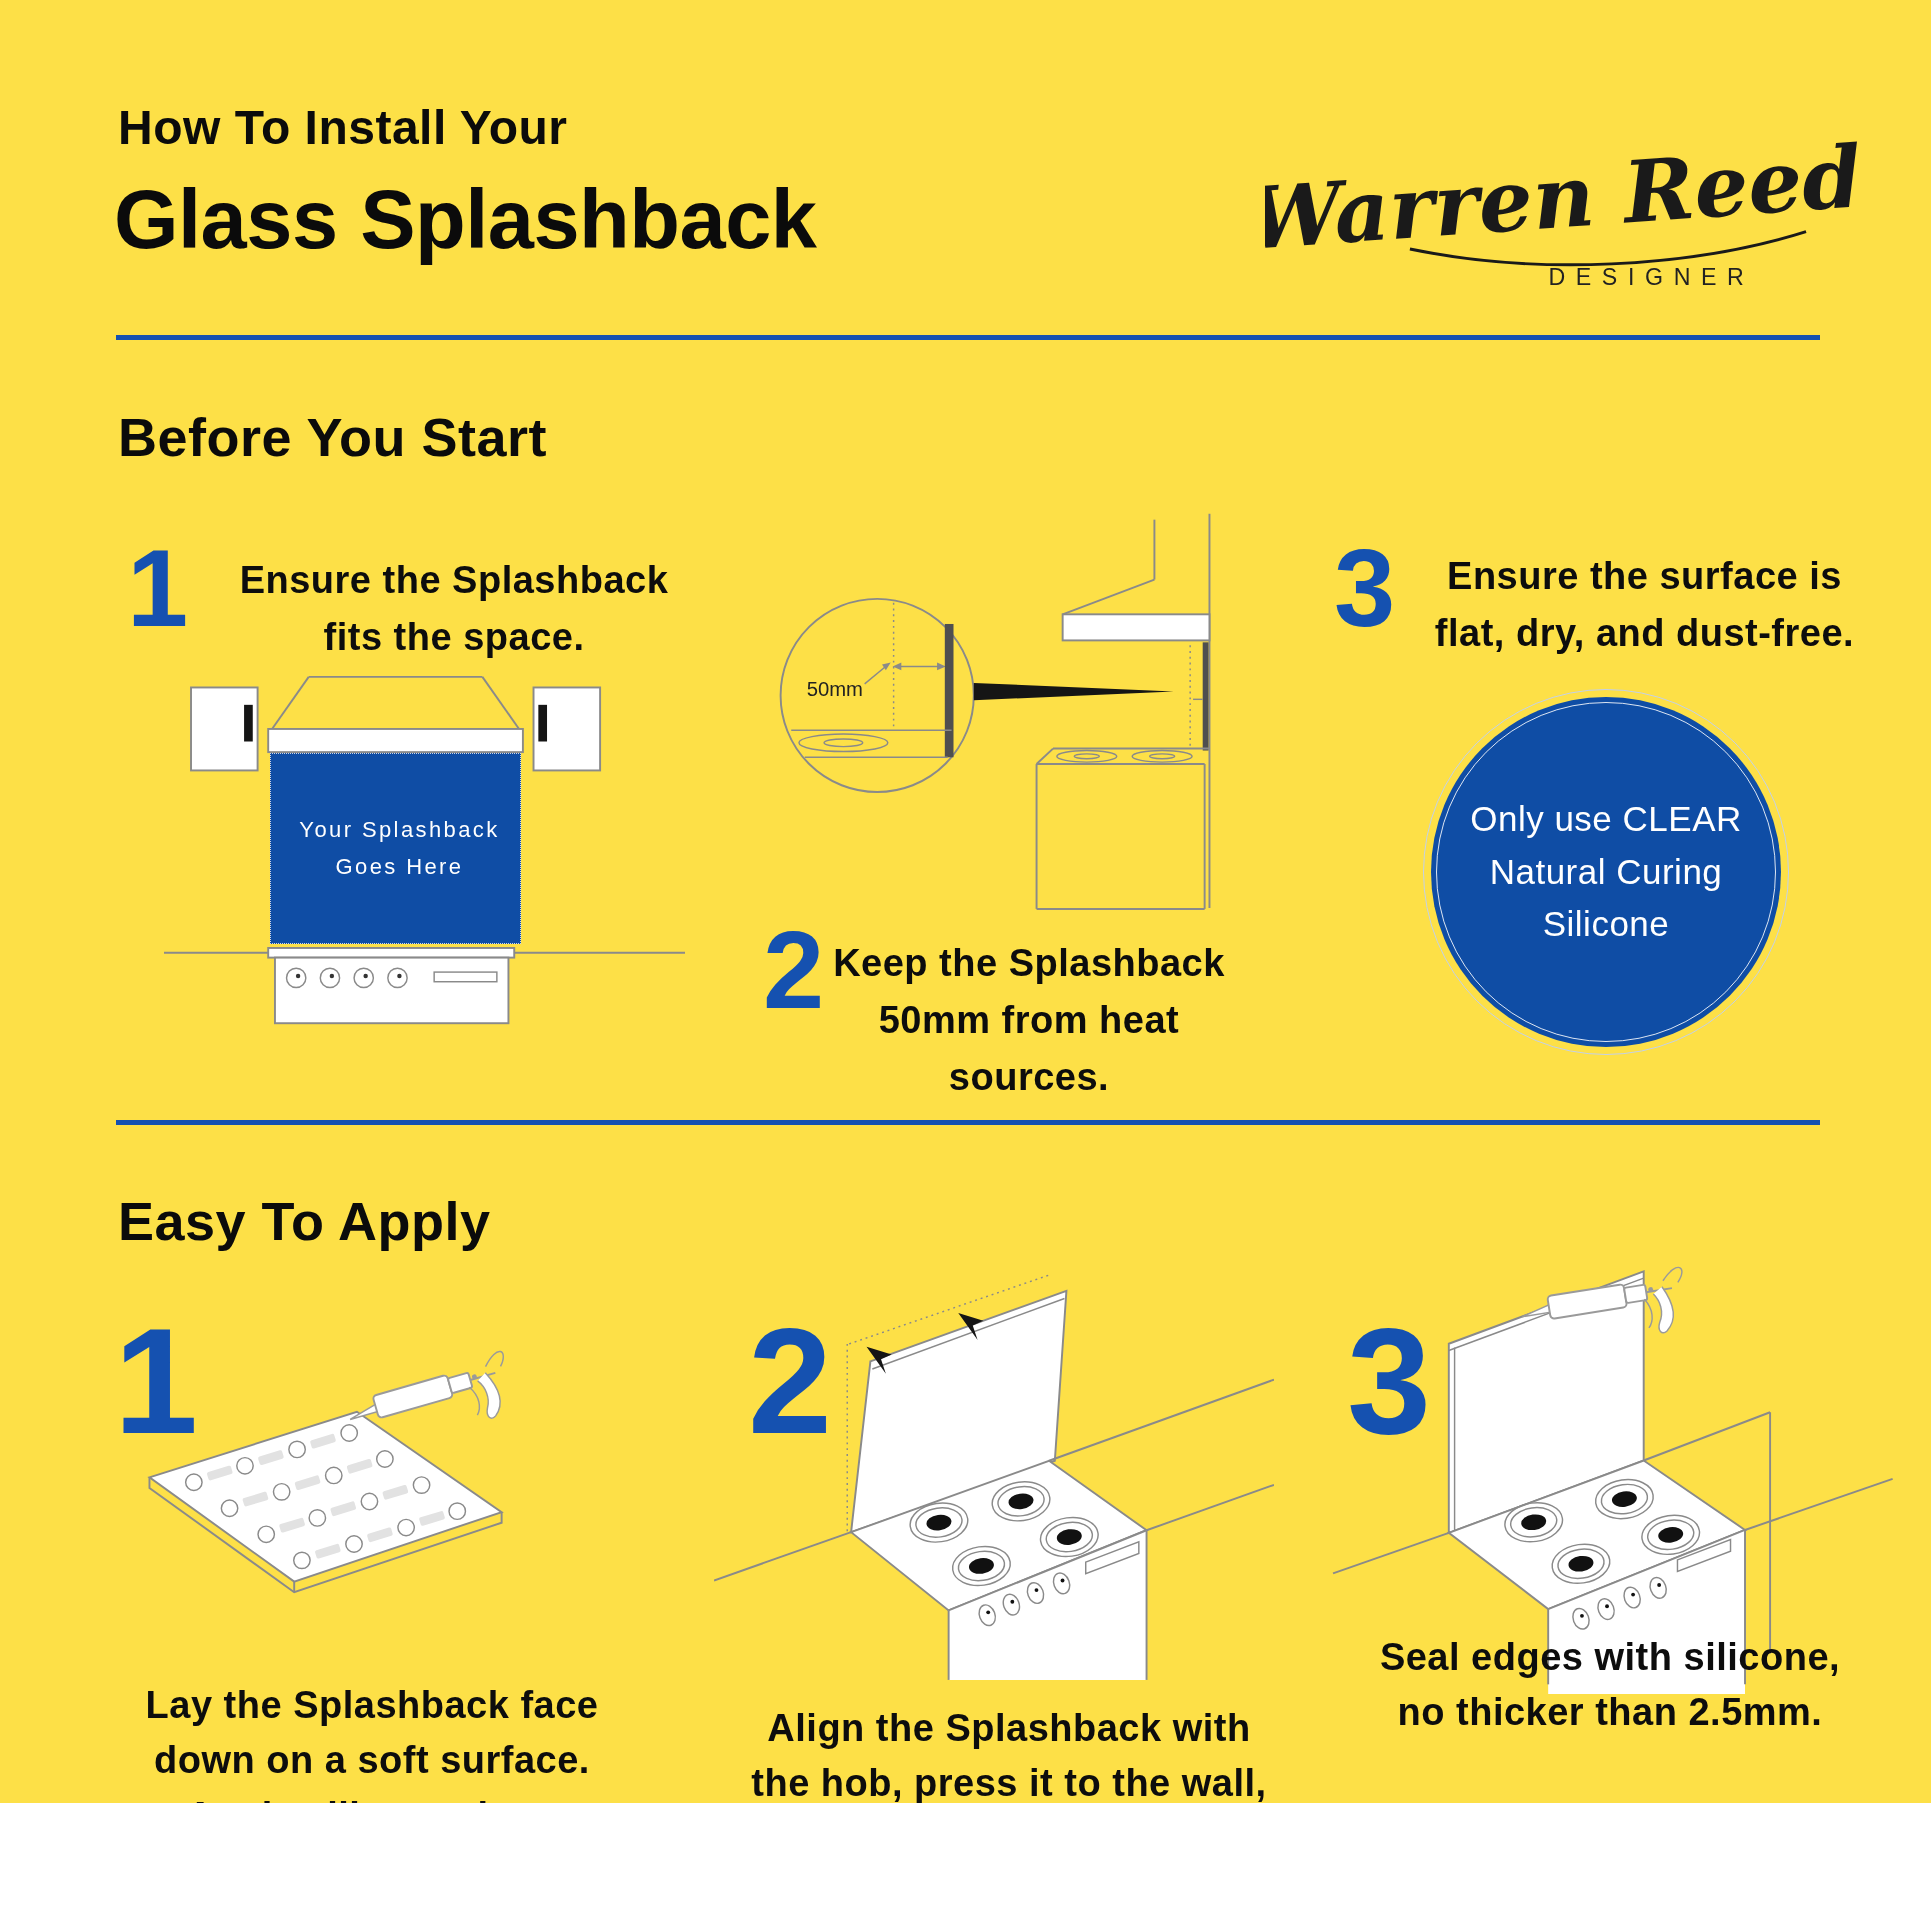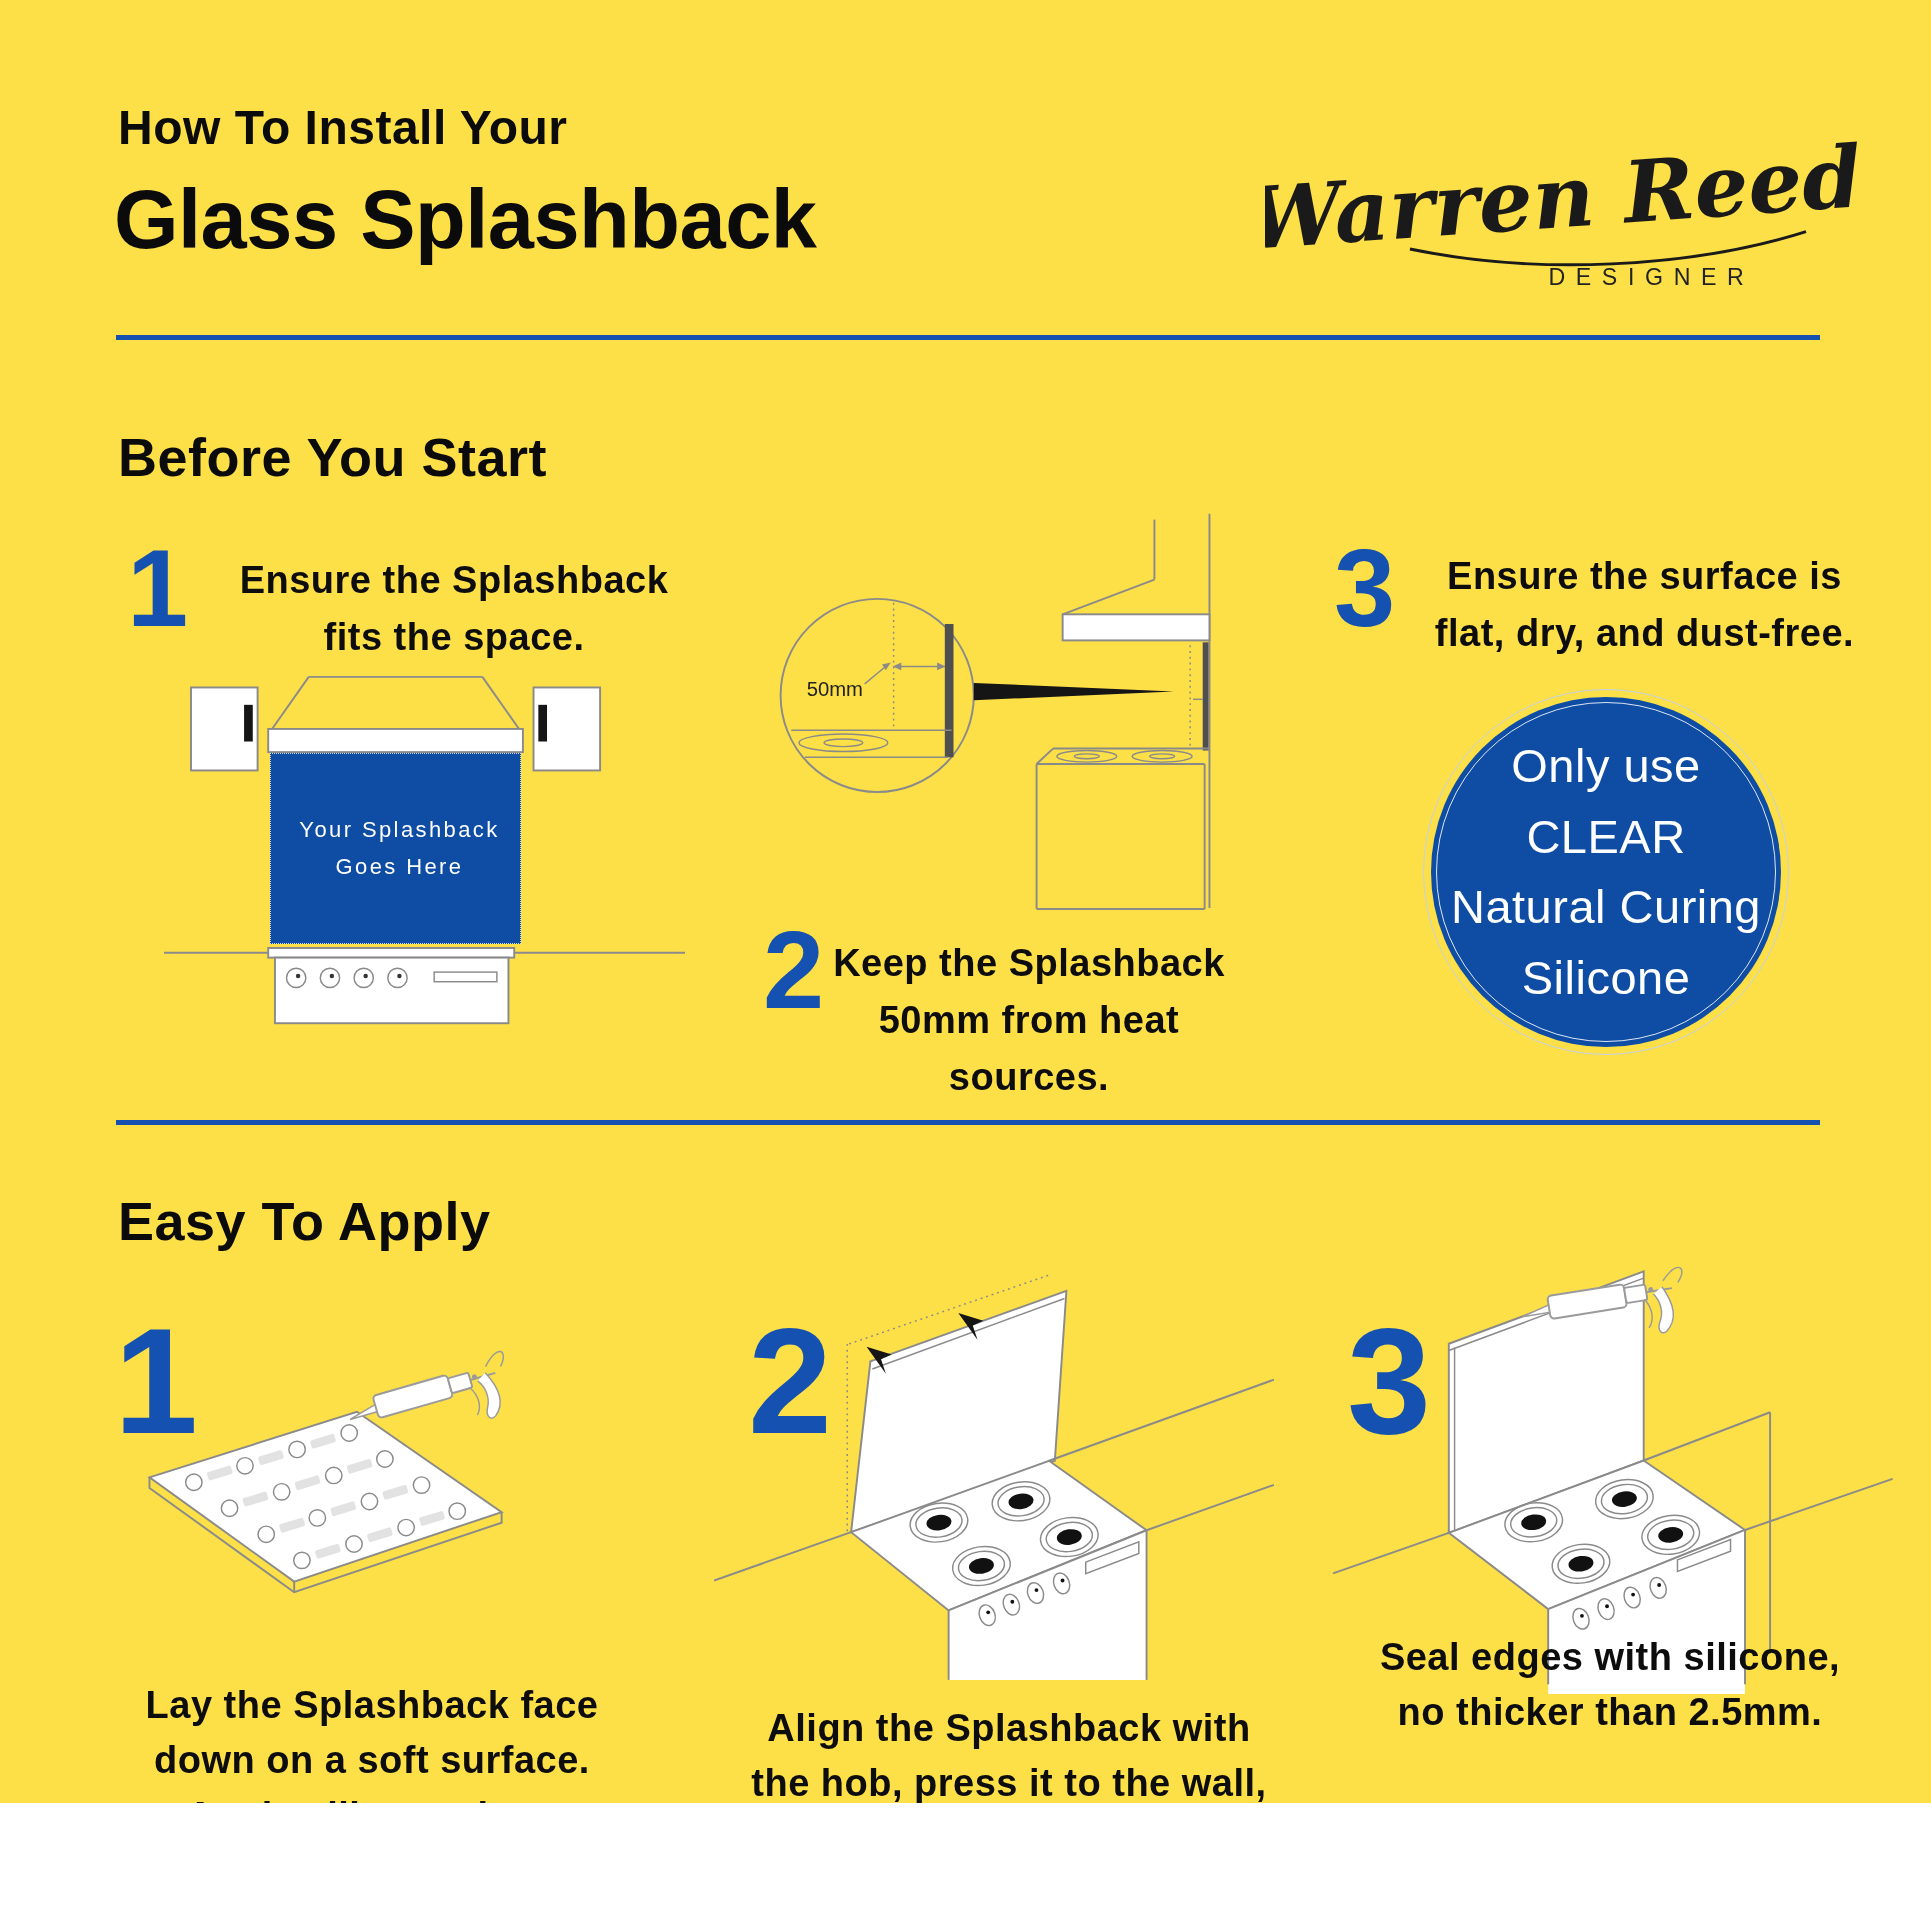--- a/index.html
+++ b/index.html
@@ -15,21 +15,21 @@
 
   
   .title1{left:118px;top:100px;font-size:48px;font-weight:700;letter-spacing:0.5px;color:#0b0b0b;}
   .title2{left:114px;top:172px;font-size:83px;font-weight:800;letter-spacing:-0.5px;color:#0b0b0b;}
   .logo{left:1265px;top:77px;width:599px;height:232px;}
   .divider{left:116px;height:4.8px;width:1704px;background:var(--accent);}
   .div1{top:335px;}
   .div2{top:1120px;}
 
   .h2{font-size:54px;font-weight:800;color:#0b0b0b;letter-spacing:0.5px;}
-  .h2a{left:118px;top:406px;margin-top:20px;}
+  .h2a{left:118px;top:406px;}
   .h2b{left:118px;top:1190px;}
 
   .num{color:var(--accent);font-weight:800;line-height:1;}
   .num-top{font-size:110px;}
   .num-big{font-size:151px;}
 
   .step-text{font-size:38px;font-weight:800;line-height:1.5;letter-spacing:0.5px;
              white-space:pre-line;text-align:center;color:#0d0d0d;}
   .step-text-left{text-align:left;}
   .caption{font-size:38px;font-weight:800;line-height:1.46;letter-spacing:0.5px;
@@ -37,21 +37,21 @@
 
   
   .sb-box{left:270px;top:753px;width:251px;height:191px;background:var(--panel);
           border:1.9px dotted #cfd6e2;box-sizing:border-box;display:flex;align-items:center;justify-content:center;
           color:#fff;font-size:22px;font-weight:400;letter-spacing:2.4px;line-height:1.65;
           white-space:pre-line;text-align:center;padding-left:8px;}
 
   
   .circle-note{left:1431px;top:697px;width:350px;height:350px;border-radius:50%;
                background:var(--panel);display:flex;align-items:center;justify-content:center;
-               color:#fff;font-size:47px;font-weight:400;line-height:1.5;letter-spacing:0.5px;
+               color:#fff;font-size:35px;font-weight:400;line-height:1.5;letter-spacing:0.5px;
                white-space:pre-line;text-align:center;outline:1px solid #c4d1e8;outline-offset:7.7px;}
   .circle-note::after{content:"";position:absolute;inset:4.8px;border:1.4px solid rgba(255,255,255,.85);
                border-radius:50%;pointer-events:none;}
 
   svg{display:block;}
   .ln{stroke:#8a8a8a;stroke-width:2;fill:none;}
   .lnf{stroke:#8a8a8a;stroke-width:2;fill:#ffffff;}
   .thin{stroke-width:1.5;}
   .dots{stroke-dasharray:2 4;}
   .darkbar{fill:#4f4f4f;stroke:none;}

